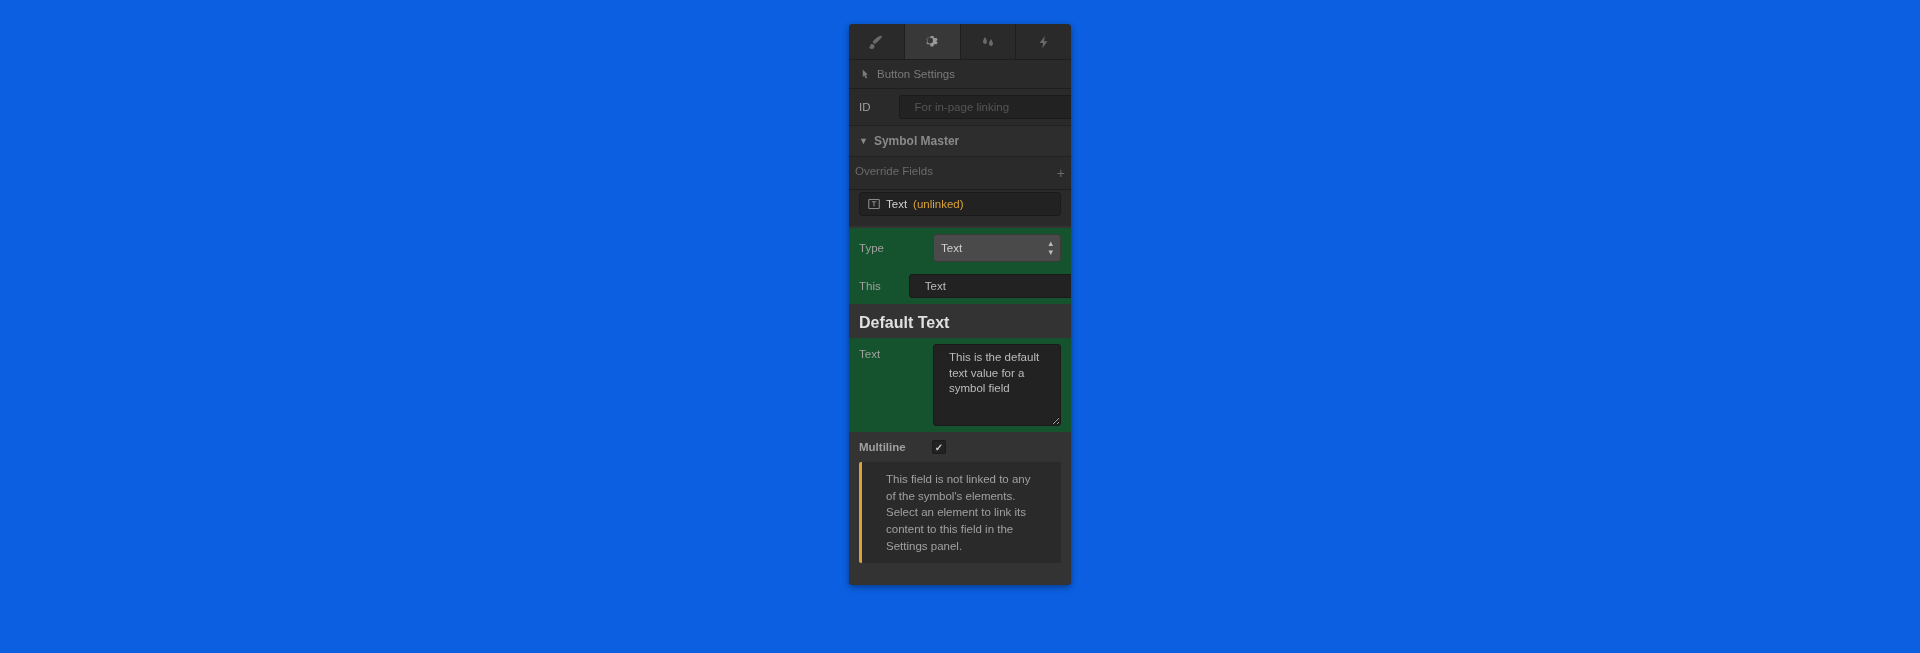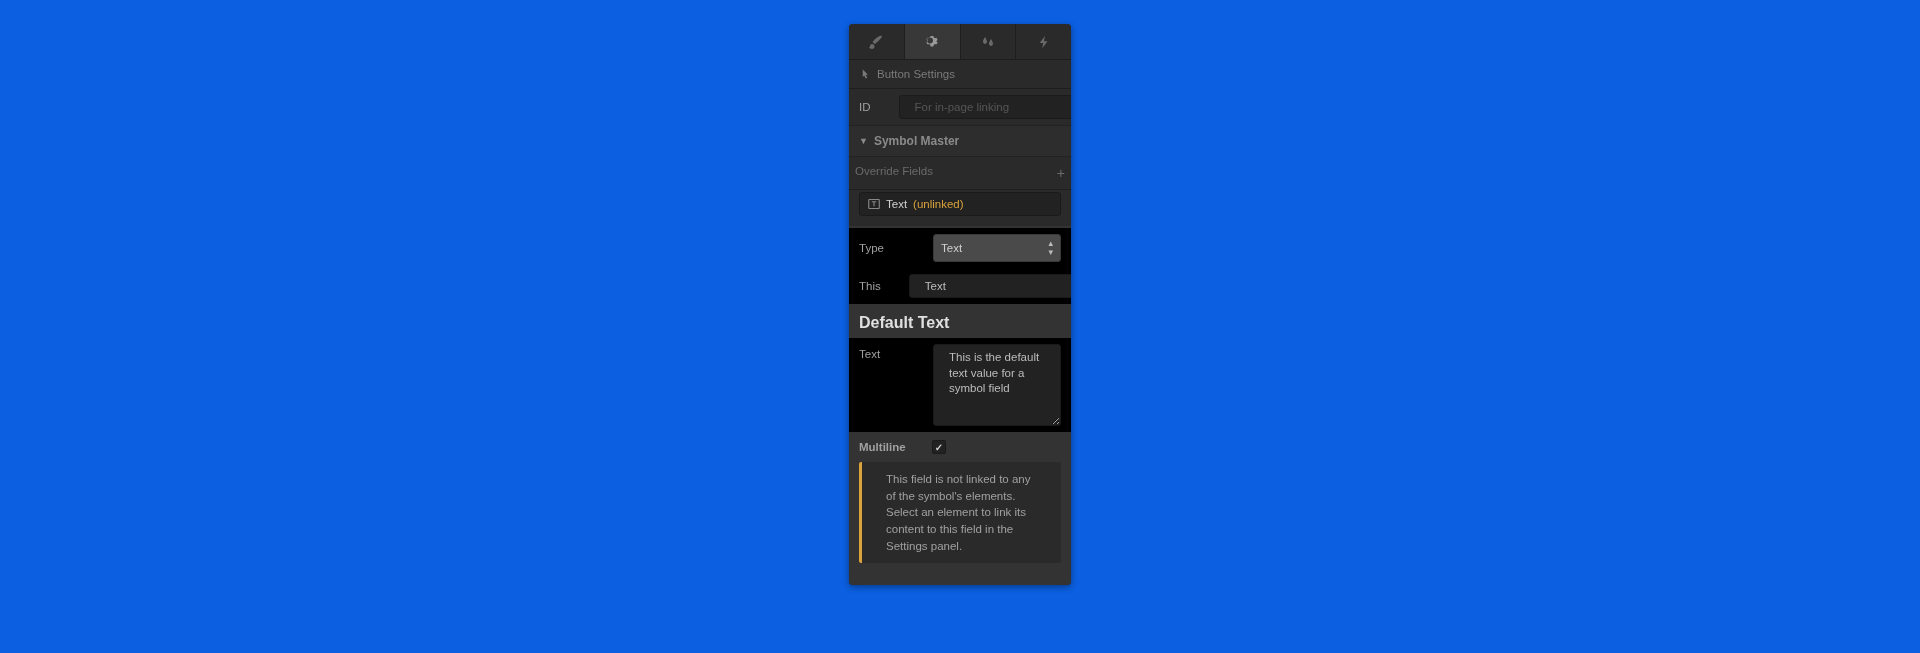--- a/index.html
+++ b/index.html
@@ -135,21 +135,21 @@
     font-size: 12px;
     gap: 6px;
     border-top: 1px solid #222;
     border-bottom: 1px solid #222;
     cursor: pointer;
   }
   .darker-section {
     background: #333333;
     padding: 2px 0 12px 0;
   }
-  .darker-section .form-row { background: #000000; }
+  .darker-section .form-row { background: #14532d; }
   .darker-section .section-title {
     padding: 10px 10px 6px 10px;
     color: #e0e0e0;
     font-weight: bold;
     font-size: 16px;
   }
   textarea.text-input {
     resize: both;
     height: 82px;
     font-family: inherit;

